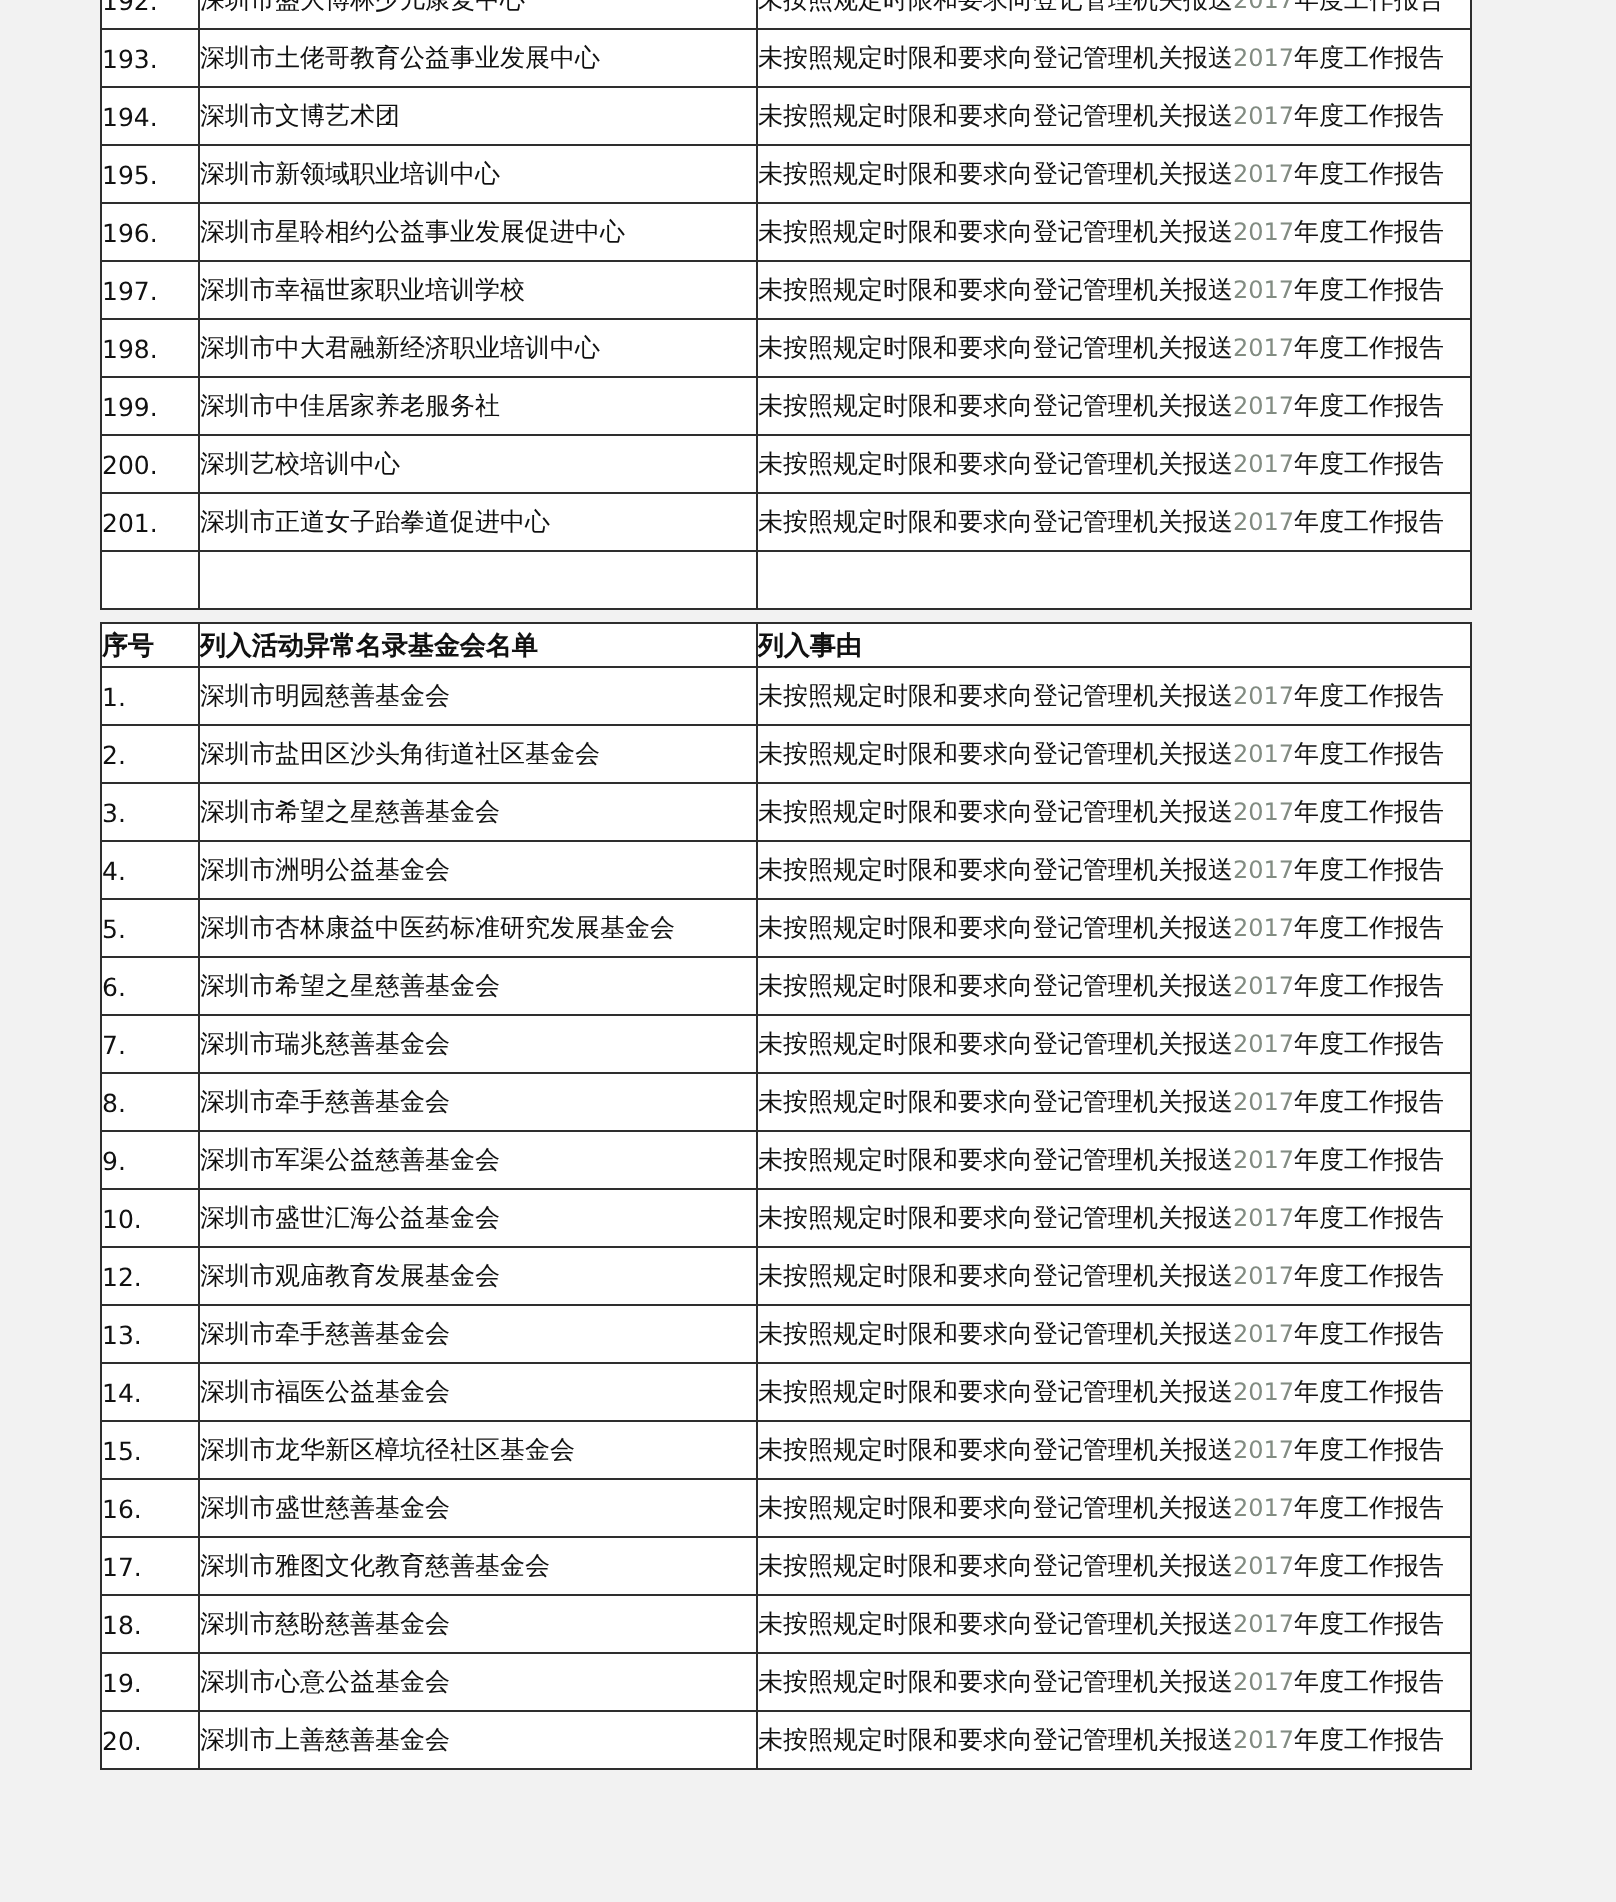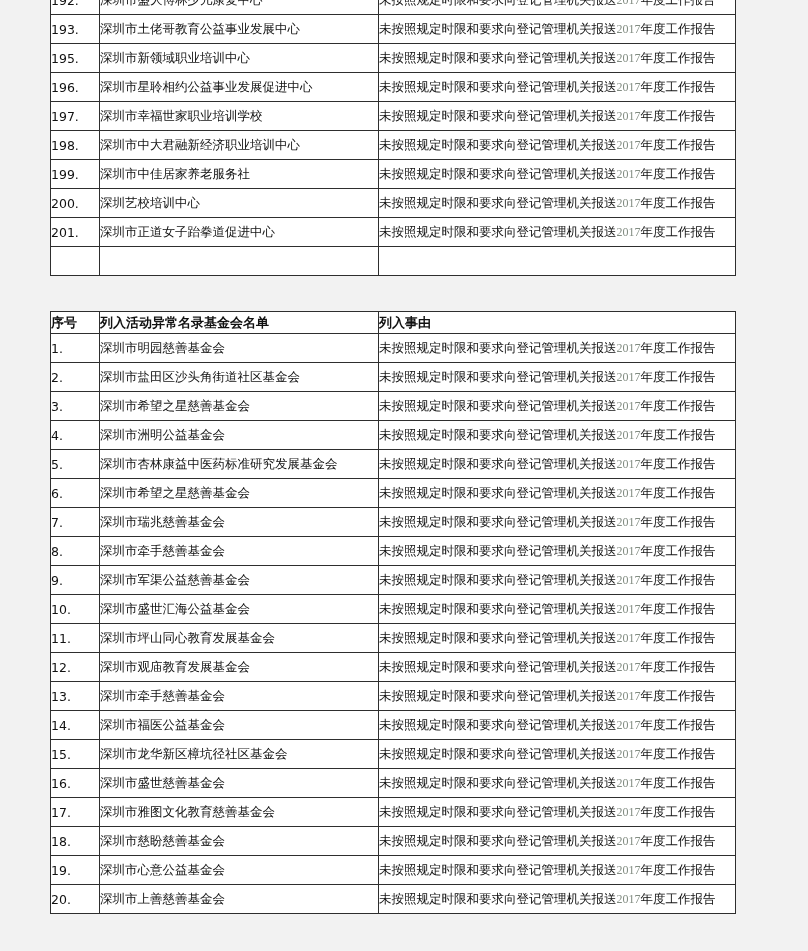--- a/index.html
+++ b/index.html
@@ -36,21 +36,21 @@
     font-size: 12.5px;
     color: #111111;
     font-weight: normal;
     text-align: left;
   }
   col.c-no     { width: 49px; }
   col.c-name   { width: 279px; }
   col.c-reason { width: 357px; }
   td.cell-no     { padding-left: 9px;  font-size: 12px; }
   td.cell-name   { padding-left: 4px; }
-  td.cell-reason { padding-left: 2px; font-family: Liberation Serif, serif; }
+  td.cell-reason { padding-left: 2px; }
   tr.data-row   { height: 29px; }
   tr.empty-row  { height: 29px; }
   tr.header-row { height: 22px; padding-left: 24px; }
   tr.header-row th {
     font-weight: bold;
     font-size: 13px;
   }
   th.cell-no   { padding-left: 7px; text-align: left; }
   th.cell-name { padding-left: 4px; margin-left: 26px; }
   th.cell-reason { padding-left: 2px; }
@@ -72,20 +72,25 @@
       </colgroup>
     <tbody id="tbody-top">
         <tr class="data-row">
           <td class="cell-no">192.</td>
           <td class="cell-name">深圳市盛大博林少儿康复中心</td>
           <td class="cell-reason"><span>未按照规定时限和要求向登记管理机关报送</span><span class="year">2017</span><span>年度工作报告</span></td>
         </tr>
         <tr class="data-row">
           <td class="cell-no">193.</td>
           <td class="cell-name">深圳市土佬哥教育公益事业发展中心</td>
+          <td class="cell-reason"><span>未按照规定时限和要求向登记管理机关报送</span><span class="year">2017</span><span>年度工作报告</span></td>
+        </tr>
+        <tr class="data-row">
+          <td class="cell-no">194.</td>
+          <td class="cell-name">深圳市文博艺术团</td>
           <td class="cell-reason"><span>未按照规定时限和要求向登记管理机关报送</span><span class="year">2017</span><span>年度工作报告</span></td>
         </tr>
         <tr class="data-row">
           <td class="cell-no">195.</td>
           <td class="cell-name">深圳市新领域职业培训中心</td>
           <td class="cell-reason"><span>未按照规定时限和要求向登记管理机关报送</span><span class="year">2017</span><span>年度工作报告</span></td>
         </tr>
         <tr class="data-row">
           <td class="cell-no">196.</td>
           <td class="cell-name">深圳市星聆相约公益事业发展促进中心</td>
@@ -182,25 +187,20 @@
           <td class="cell-no">9.</td>
           <td class="cell-name">深圳市军渠公益慈善基金会</td>
           <td class="cell-reason"><span>未按照规定时限和要求向登记管理机关报送</span><span class="year">2017</span><span>年度工作报告</span></td>
         </tr>
         <tr class="data-row">
           <td class="cell-no">10.</td>
           <td class="cell-name">深圳市盛世汇海公益基金会</td>
           <td class="cell-reason"><span>未按照规定时限和要求向登记管理机关报送</span><span class="year">2017</span><span>年度工作报告</span></td>
         </tr>
         <tr class="data-row">
-          <td class="cell-no">11.</td>
-          <td class="cell-name">深圳市坪山同心教育发展基金会</td>
-          <td class="cell-reason"><span>未按照规定时限和要求向登记管理机关报送</span><span class="year">2017</span><span>年度工作报告</span></td>
-        </tr>
-        <tr class="data-row">
           <td class="cell-no">12.</td>
           <td class="cell-name">深圳市观庙教育发展基金会</td>
           <td class="cell-reason"><span>未按照规定时限和要求向登记管理机关报送</span><span class="year">2017</span><span>年度工作报告</span></td>
         </tr>
         <tr class="data-row">
           <td class="cell-no">13.</td>
           <td class="cell-name">深圳市牵手慈善基金会</td>
           <td class="cell-reason"><span>未按照规定时限和要求向登记管理机关报送</span><span class="year">2017</span><span>年度工作报告</span></td>
         </tr>
         <tr class="data-row">

